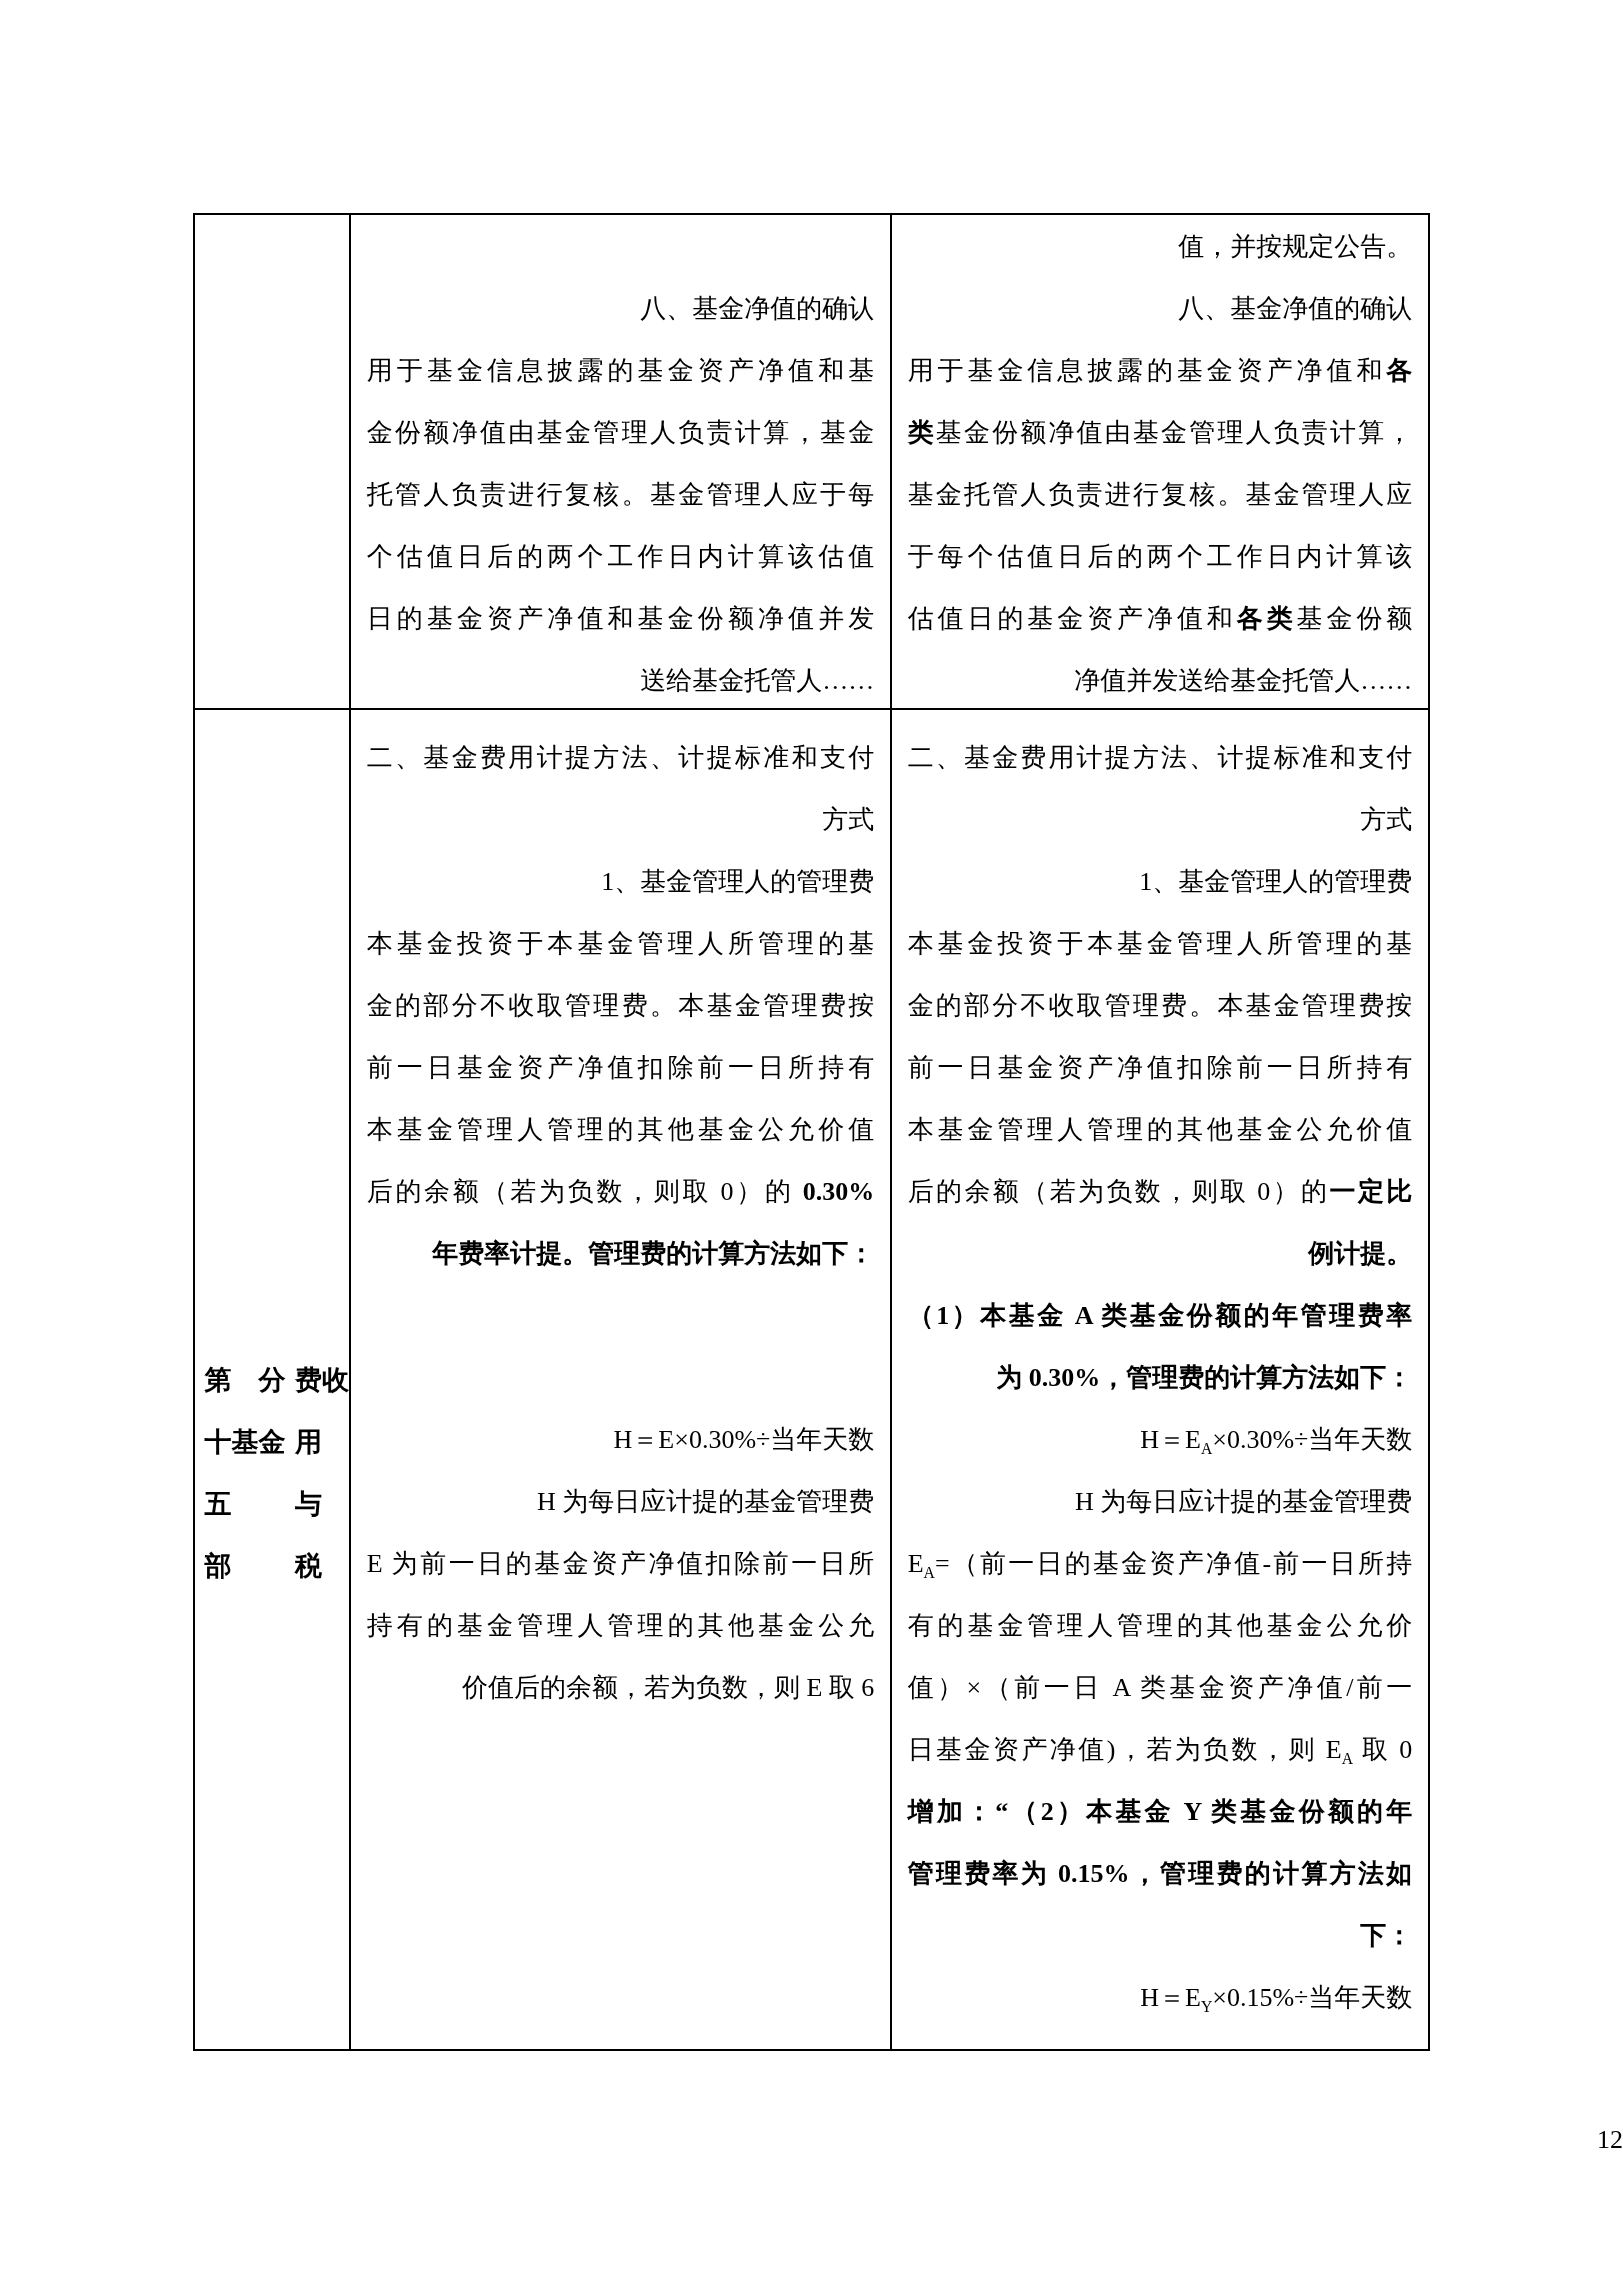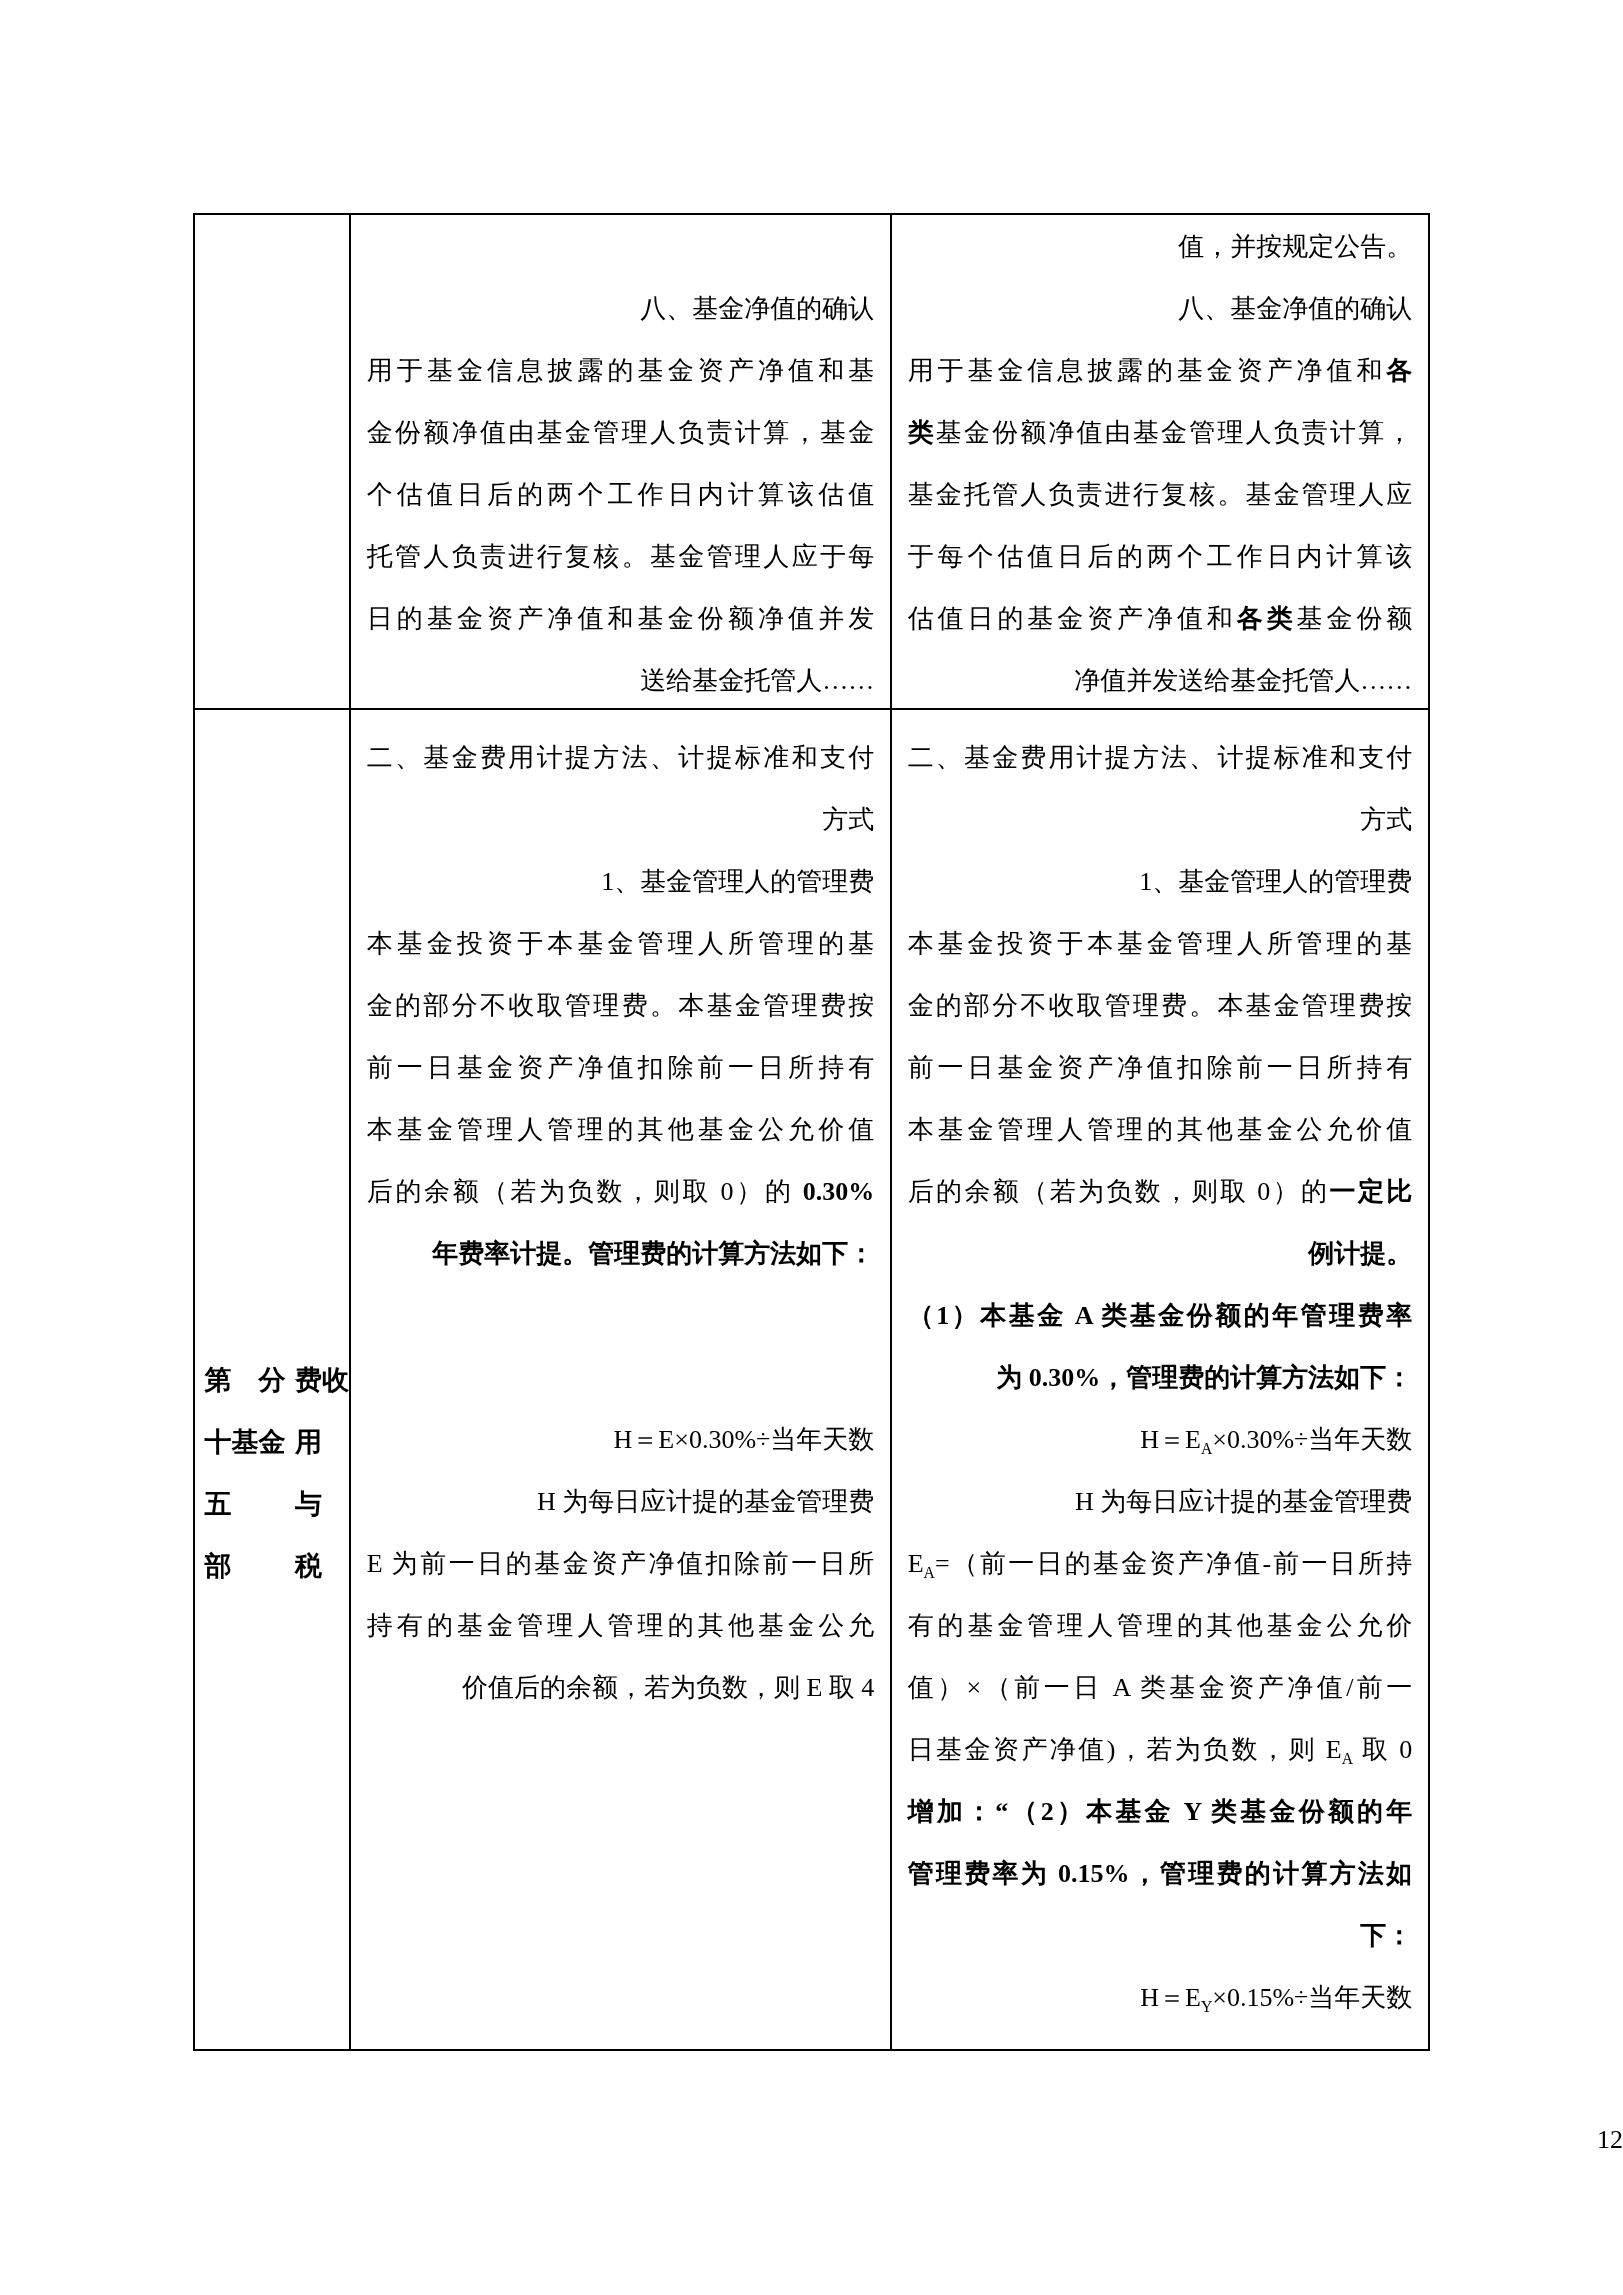--- a/index.html
+++ b/index.html
@@ -43,22 +43,22 @@
 
 <div class="page-wrap">
   <div class="tbl" id="tbl">
       <div class="row row-1">
         <div class="cell c-label"></div>
         <div class="cell c-old">
           <div class="line">&nbsp;</div>
           <div class="line"><span>八、基金净值的确认</span></div>
           <div class="line j"><span>用于基金信息披露的基金资产净值和基</span></div>
           <div class="line j"><span>金份额净值由基金管理人负责计算，基金</span></div>
+          <div class="line j"><span>托管人负责进行复核。基金管理人应于每</span></div>
           <div class="line j"><span>个估值日后的两个工作日内计算该估值</span></div>
-          <div class="line j"><span>托管人负责进行复核。基金管理人应于每</span></div>
           <div class="line j"><span>日的基金资产净值和基金份额净值并发</span></div>
           <div class="line"><span>送给基金托管人……</span></div>
         </div>
         <div class="cell c-new">
           <div class="line"><span>值，并按规定公告。</span></div>
           <div class="line"><span>八、基金净值的确认</span></div>
           <div class="line j"><span>用于基金信息披露的基金资产净值和</span><b>各</b></div>
           <div class="line j"><b>类</b><span>基金份额净值由基金管理人负责计算，</span></div>
           <div class="line j"><span>基金托管人负责进行复核。基金管理人应</span></div>
           <div class="line j"><span>于每个估值日后的两个工作日内计算该</span></div>
@@ -82,21 +82,21 @@
           <div class="line j"><span>前一日基金资产净值扣除前一日所持有</span></div>
           <div class="line j"><span>本基金管理人管理的其他基金公允价值</span></div>
           <div class="line j"><span>后的余额（若为负数，则取 0）的 </span><b>0.30%</b></div>
           <div class="line"><b>年费率计提。管理费的计算方法如下：</b></div>
           <div class="line">&nbsp;</div>
           <div class="line">&nbsp;</div>
           <div class="line"><span>H＝E×0.30%÷当年天数</span></div>
           <div class="line"><span>H 为每日应计提的基金管理费</span></div>
           <div class="line j"><span>E 为前一日的基金资产净值扣除前一日所</span></div>
           <div class="line j"><span>持有的基金管理人管理的其他基金公允</span></div>
-          <div class="line"><span>价值后的余额，若为负数，则 E 取 4</span></div>
+          <div class="line"><span>价值后的余额，若为负数，则 E 取 6</span></div>
         </div>
         <div class="cell c-new">
           <div class="line j"><span>二、基金费用计提方法、计提标准和支付</span></div>
           <div class="line"><span>方式</span></div>
           <div class="line"><span>1、基金管理人的管理费</span></div>
           <div class="line j"><span>本基金投资于本基金管理人所管理的基</span></div>
           <div class="line j"><span>金的部分不收取管理费。本基金管理费按</span></div>
           <div class="line j"><span>前一日基金资产净值扣除前一日所持有</span></div>
           <div class="line j"><span>本基金管理人管理的其他基金公允价值</span></div>
           <div class="line j"><span>后的余额（若为负数，则取 0）的</span><b>一定比</b></div>

